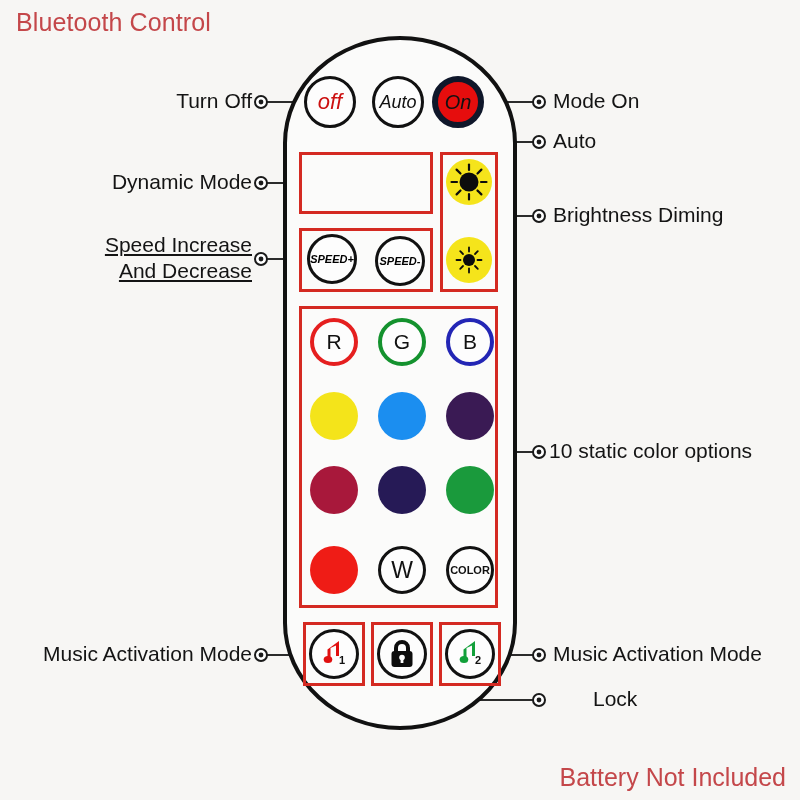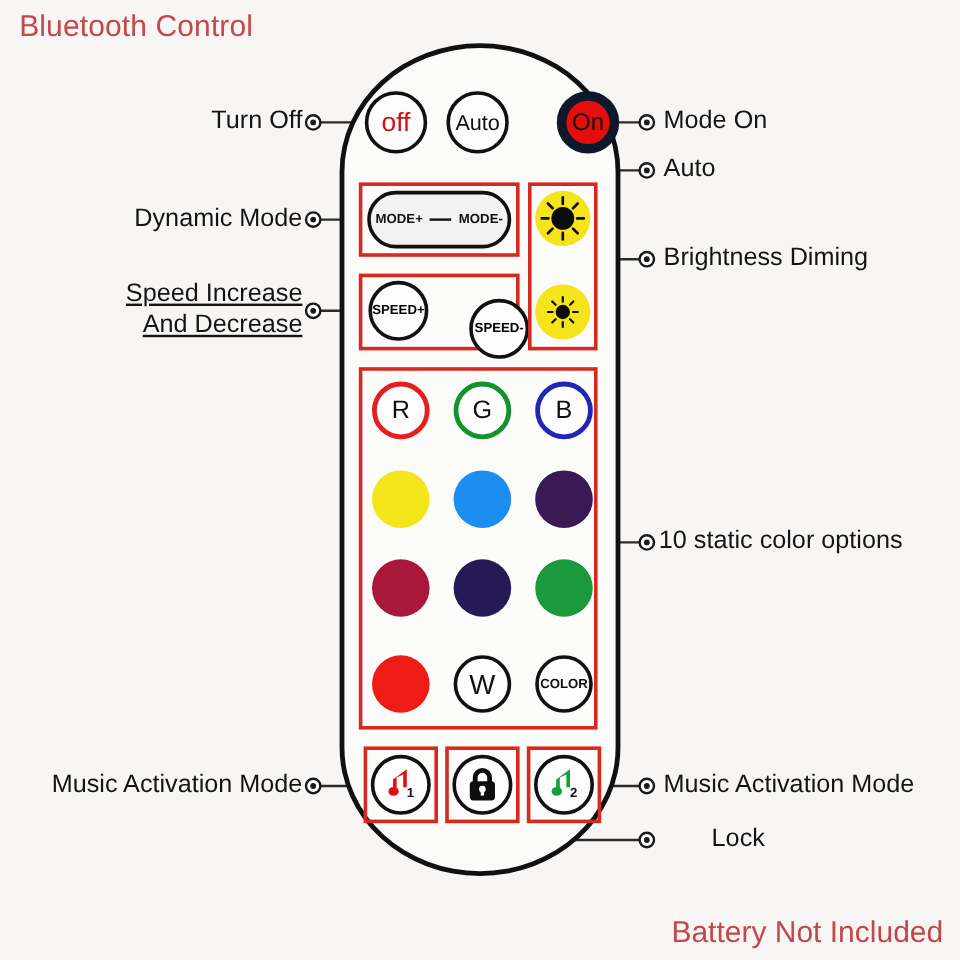--- a/index.html
+++ b/index.html
@@ -44,38 +44,39 @@
   }
 
   
   .btn-circle {
     position: absolute;
     border-radius: 50%;
     display: flex;
     align-items: center;
     justify-content: center;
     line-height: 1;
+    font-style: italic;
   }
   .outline-btn {
     border: 3px solid #111;
     background: #fdfdfd;
   }
 
   
   .btn-off {
     left: 304px; top: 76px; width: 52px; height: 52px;
     font-size: 22px; color: #cc1111; font-weight: 500;
   }
   .btn-auto {
     left: 372px; top: 76px; width: 52px; height: 52px;
     font-size: 18px; color: #111;
   }
   .btn-on {
-    left: 464px; top: 76px; width: 52px; height: 52px;
-    background: #e60d0d; border: 8px solid #0f172a;
+    left: 432px; top: 76px; width: 52px; height: 52px;
+    background: #e60d0d; border: 6px solid #0f172a;
     font-size: 20px; color: #111;
   }
 
   
   .redbox {
     position: absolute;
     border: 3px solid #d42a22;
     background: transparent;
   }
   .box-mode  { left: 299px; top: 152px; width: 134px; height: 62px; }
@@ -94,21 +95,21 @@
     border-radius: 24px;
     background: #f2f2f2;
     display: flex; align-items: center; justify-content: center;
     gap: 6px;
     font-size: 11px; color: #111; font-weight: 600;
   }
   .mode-dash { display:inline-block; width: 18px; height: 2px; background:#111; }
 
   
   .btn-speed-plus  { left: 307px; top: 234px; width: 50px; height: 50px; font-size: 11px; font-weight: 600; }
-  .btn-speed-minus { left: 375px; top: 249px; width: 50px; height: 50px; font-size: 11px; font-weight: 600; margin-left: 16px; }
+  .btn-speed-minus { left: 375px; top: 236px; width: 50px; height: 50px; font-size: 11px; font-weight: 600; }
 
   
   .sun {
     position: absolute;
     border-radius: 50%;
     background: #f5e41b;
   }
   .sun-hi { left: 446px; top: 159px; width: 46px; height: 46px; }
   .sun-lo { left: 446px; top: 237px; width: 46px; height: 46px; }
   .sun svg { position: absolute; left: 0; top: 0; }
@@ -232,25 +233,20 @@
   <div class="title-top">Bluetooth Control</div>
   <div class="title-bottom">Battery Not Included</div>
 
   <div class="remote"></div>
 
   <div class="btn-circle outline-btn btn-off">off</div>
   <div class="btn-circle outline-btn btn-auto">Auto</div>
   <div class="btn-circle btn-on">On</div>
 
   <div class="redbox box-mode"></div>
-  <div class="mode-pill">
-    <span>MODE+</span>
-    <span class="mode-dash"></span>
-    <span>MODE-</span>
-  </div>
 
   <div class="redbox box-speed"></div>
   <div class="btn-circle outline-btn btn-speed-plus">SPEED+</div>
   <div class="btn-circle outline-btn btn-speed-minus">SPEED-</div>
 
   <div class="redbox box-bright"></div>
   <div class="sun sun-hi">
     <svg width="46" height="46" viewBox="0 0 46 46">
       <circle cx="23" cy="23" r="9.5" fill="#0c0c0c"></circle>
       <g stroke="#0c0c0c" stroke-width="2.2" stroke-linecap="round">

